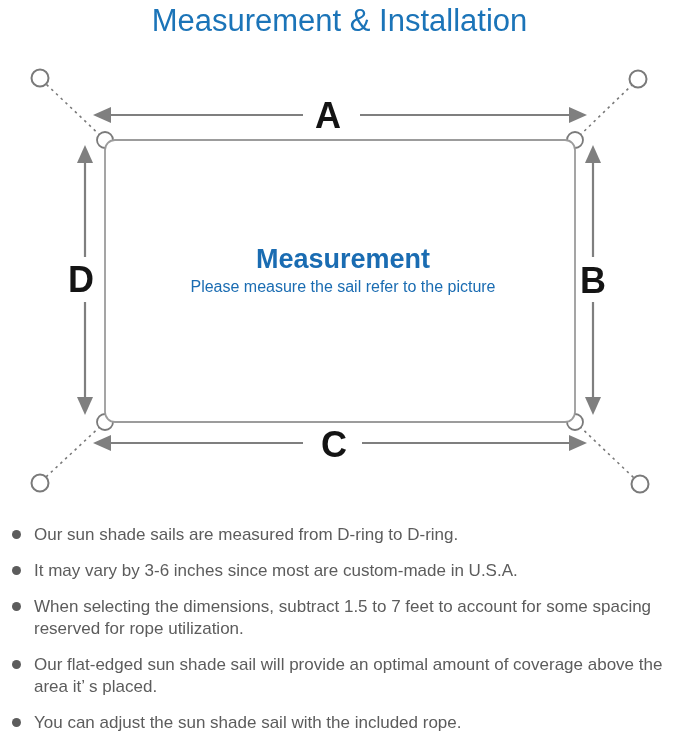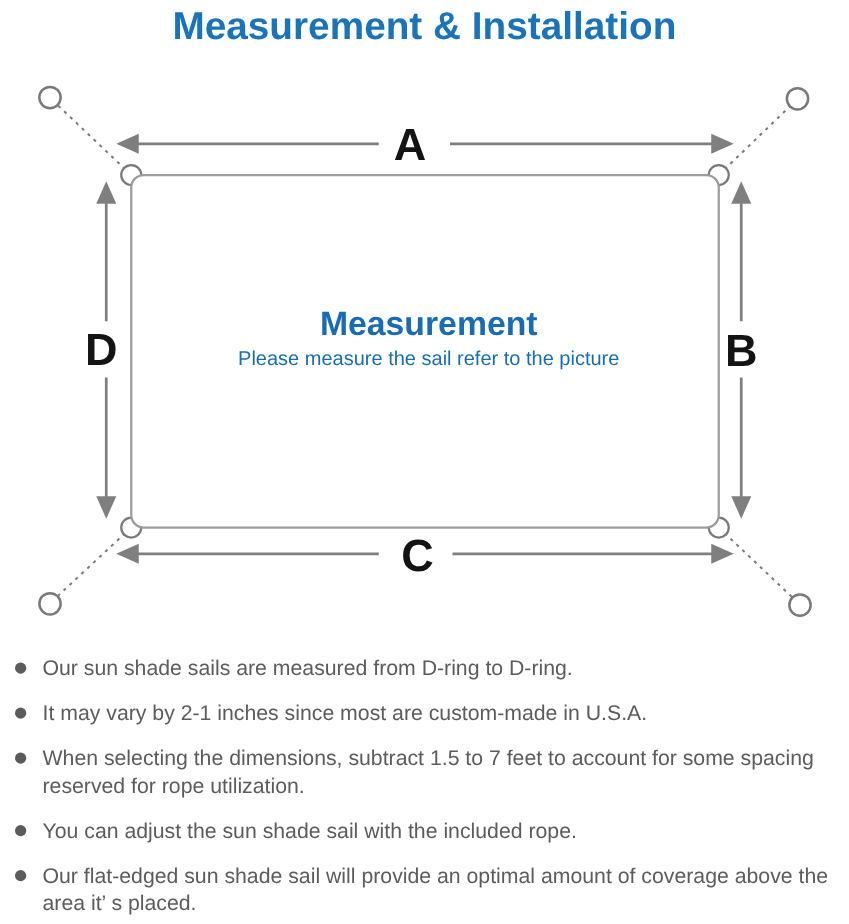--- a/index.html
+++ b/index.html
@@ -7,21 +7,21 @@
     position:relative;
     width:679px;height:739px;
     background:#ffffff;
     font-family:"Liberation Sans", sans-serif;
     overflow:hidden;
   }
   .title{
     position:absolute;top:0;left:0;width:679px;
     margin:0;padding-top:3px;
     text-align:center;
-    font-size:31px;font-weight:bold;
+    font-size:31px;font-weight:normal;
     color:#1b74b8;
     letter-spacing:0px;
   }
   .diagram{position:absolute;top:60px;left:0;}
   .notes{position:absolute;top:524px;left:12px;width:658px;}
   .note{
     position:relative;
     padding-left:22px;
     margin-bottom:14px;
     font-size:17px;line-height:22px;
@@ -97,29 +97,29 @@
     <text class="c-sub" x="343" y="232" text-anchor="middle">Please measure the sail refer to the picture</text>
   </svg>
 
   <div class="notes">
     <div class="note">
       <span class="dot"></span>
       <span>Our sun shade sails are measured from D-ring to D-ring.</span>
     </div>
     <div class="note">
       <span class="dot"></span>
-      <span>It may vary by 2-1 inches since most are custom-made in U.S.A.</span>
+      <span>It may vary by 3-6 inches since most are custom-made in U.S.A.</span>
     </div>
     <div class="note">
       <span class="dot"></span>
       <span>When selecting the dimensions, subtract 1.5 to 7 feet to account for some spacing reserved for rope utilization.</span>
     </div>
     <div class="note">
       <span class="dot"></span>
-      <span>You can adjust the sun shade sail with the included rope.</span>
+      <span>Our flat-edged sun shade sail will provide an optimal amount of coverage above the area it’ s placed.</span>
     </div>
     <div class="note">
       <span class="dot"></span>
-      <span>Our flat-edged sun shade sail will provide an optimal amount of coverage above the area it’ s placed.</span>
+      <span>You can adjust the sun shade sail with the included rope.</span>
     </div>
   </div>
 
 </div>
 
 </body></html>

